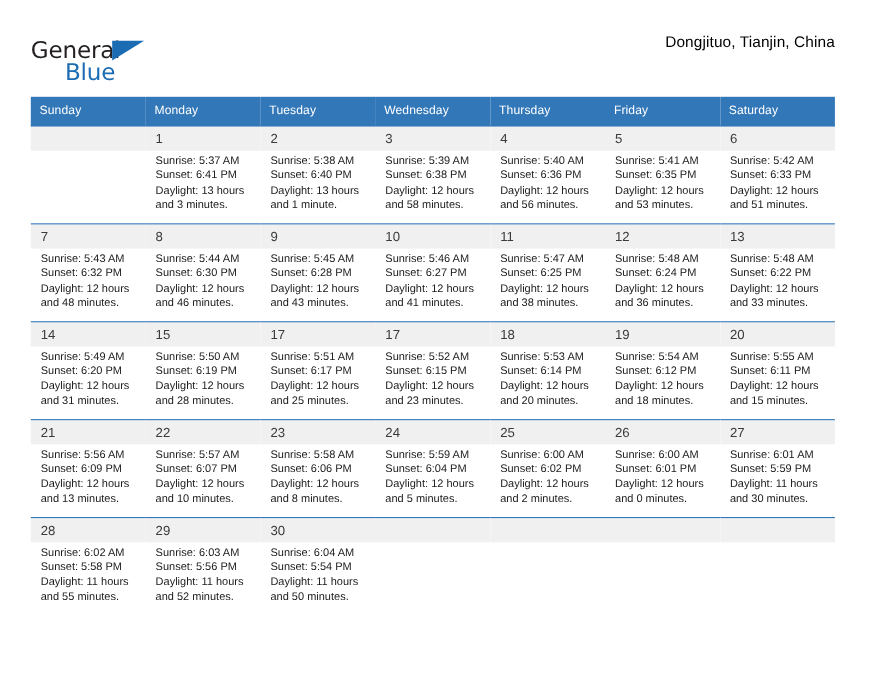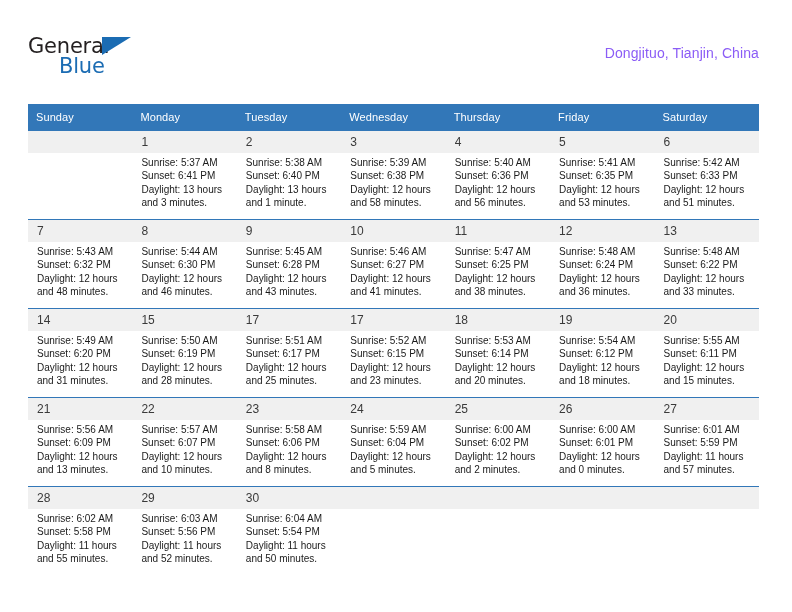--- a/index.html
+++ b/index.html
@@ -74,31 +74,31 @@
   .cal-title {
     font-size: 27px;
     font-weight: 400;
     color: #1a1a1a;
     line-height: 32px;
     letter-spacing: 0.2px;
   }
   .cal-subtitle {
     font-size: 14px;
     font-weight: 400;
-    color: #8b5cf6;
+    color: #000000;
     line-height: 20px;
-    margin-top: 15px;
+    margin-top: 0;
     letter-spacing: 0.1px;
   }
 
   
   .calendar {
     position: absolute;
     left: 28px;
-    top: 104px;
+    top: 88px;
     width: 731px;
     border-collapse: collapse;
     table-layout: fixed;
   }
   .calendar th {
     background: #3277b8;
     color: #ffffff;
     font-size: 11px;
     font-weight: 400;
     text-align: left;
@@ -409,21 +409,21 @@
               <div>Daylight: 12 hours</div>
               <div>and 0 minutes.</div>
             </div>
           </td>
           <td>
             <div class="daynum">27</div>
             <div class="cellbody">
               <div>Sunrise: 6:01 AM</div>
               <div>Sunset: 5:59 PM</div>
               <div>Daylight: 11 hours</div>
-              <div>and 57 minutes.</div>
+              <div>and 30 minutes.</div>
             </div>
           </td>
         </tr>
         <tr>
           <td>
             <div class="daynum">28</div>
             <div class="cellbody">
               <div>Sunrise: 6:02 AM</div>
               <div>Sunset: 5:58 PM</div>
               <div>Daylight: 11 hours</div>

